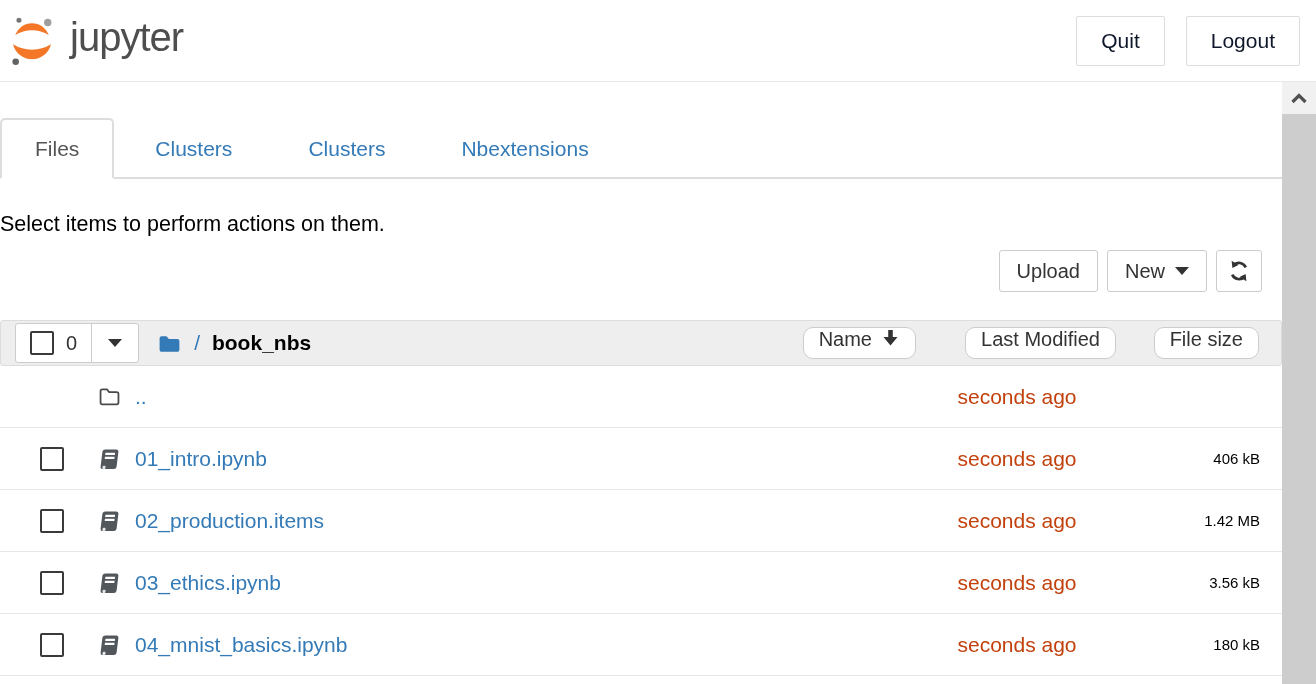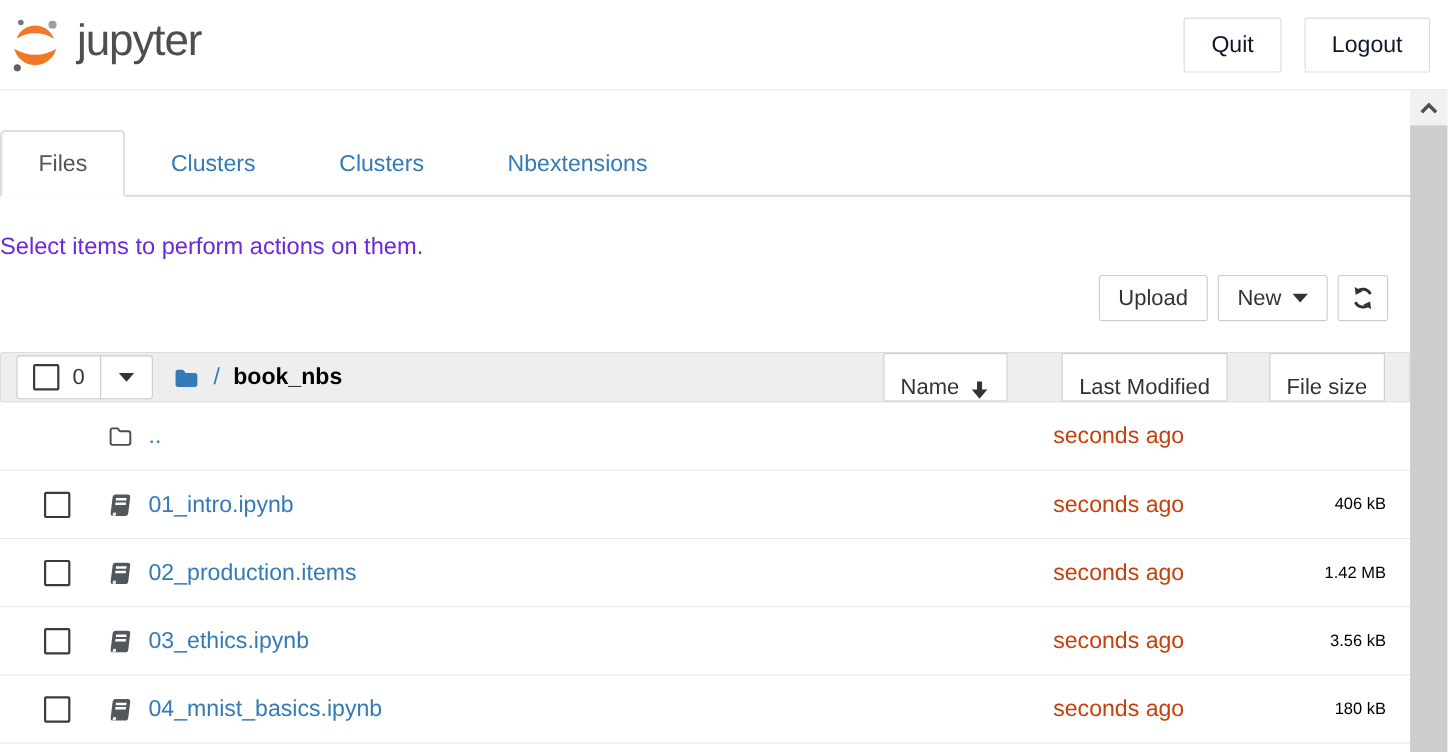--- a/index.html
+++ b/index.html
@@ -59,21 +59,21 @@
     color: #337ab7; text-decoration: none; cursor: pointer;
     border: 2px solid transparent; border-bottom: none;
   }
   .tab-link.active {
     color: #555; background: #fff;
     border: 2px solid #ddd; border-bottom: 2px solid #fff;
     border-radius: 5px 5px 0 0; cursor: default;
   }
 
   
-  .notice { margin-top: 33px; font-size: 21.5px; color: #6d28d9; }
+  .notice { margin-top: 33px; font-size: 21.5px; color: #000000; }
   .toolbar {
     margin-top: 13px; display: flex; justify-content: flex-end;
     gap: 9px; padding-right: 20px; align-items: flex-end;
   }
   .tb-btn {
     background: #fff; border: 1px solid #ccc; border-radius: 3px;
     color: #333; font-size: 20px; line-height: 24px; padding: 8px 17px;
     font-family: "Liberation Sans", sans-serif; cursor: pointer;
     display: flex; align-items: center; gap: 10px;
   }
@@ -101,22 +101,22 @@
   .grp-btn.last  { border-radius: 0 3px 3px 0; margin-left: -1px; padding: 0 16px; }
   input[type="checkbox"] {
     appearance: none; -webkit-appearance: none;
     width: 24px; height: 24px; border: 2px solid #3a3a3a; border-radius: 2px;
     background: #fff; margin: 0; cursor: pointer;
   }
   .breadcrumb { flex: 1; display: flex; align-items: center; gap: 12px; font-size: 21px; }
   .crumb-sep { color: #337ab7; }
   .crumb-current { color: #000000; font-weight: bold; }
   .sort-btn {
-    background: #fff; border: 1px solid #ccc; border-radius: 0;
-    height: 44px; display: flex; align-items: flex-end; gap: 9px;
+    background: #fff; border: 1px solid #ccc; border-radius: 10px;
+    height: 32px; display: flex; align-items: flex-start; gap: 9px;
     font-size: 20px; color: #333; padding: 0 15px; cursor: pointer;
     font-family: "Liberation Sans", sans-serif;
   }
   .col-modified-hdr { width: 200px; display: flex; justify-content: flex-end; }
   .col-size-hdr { width: 143px; display: flex; justify-content: flex-end; }
 
   
   .list-row {
     height: 62px; display: flex; align-items: center;
     border-bottom: 1px solid #e7e7e7;

